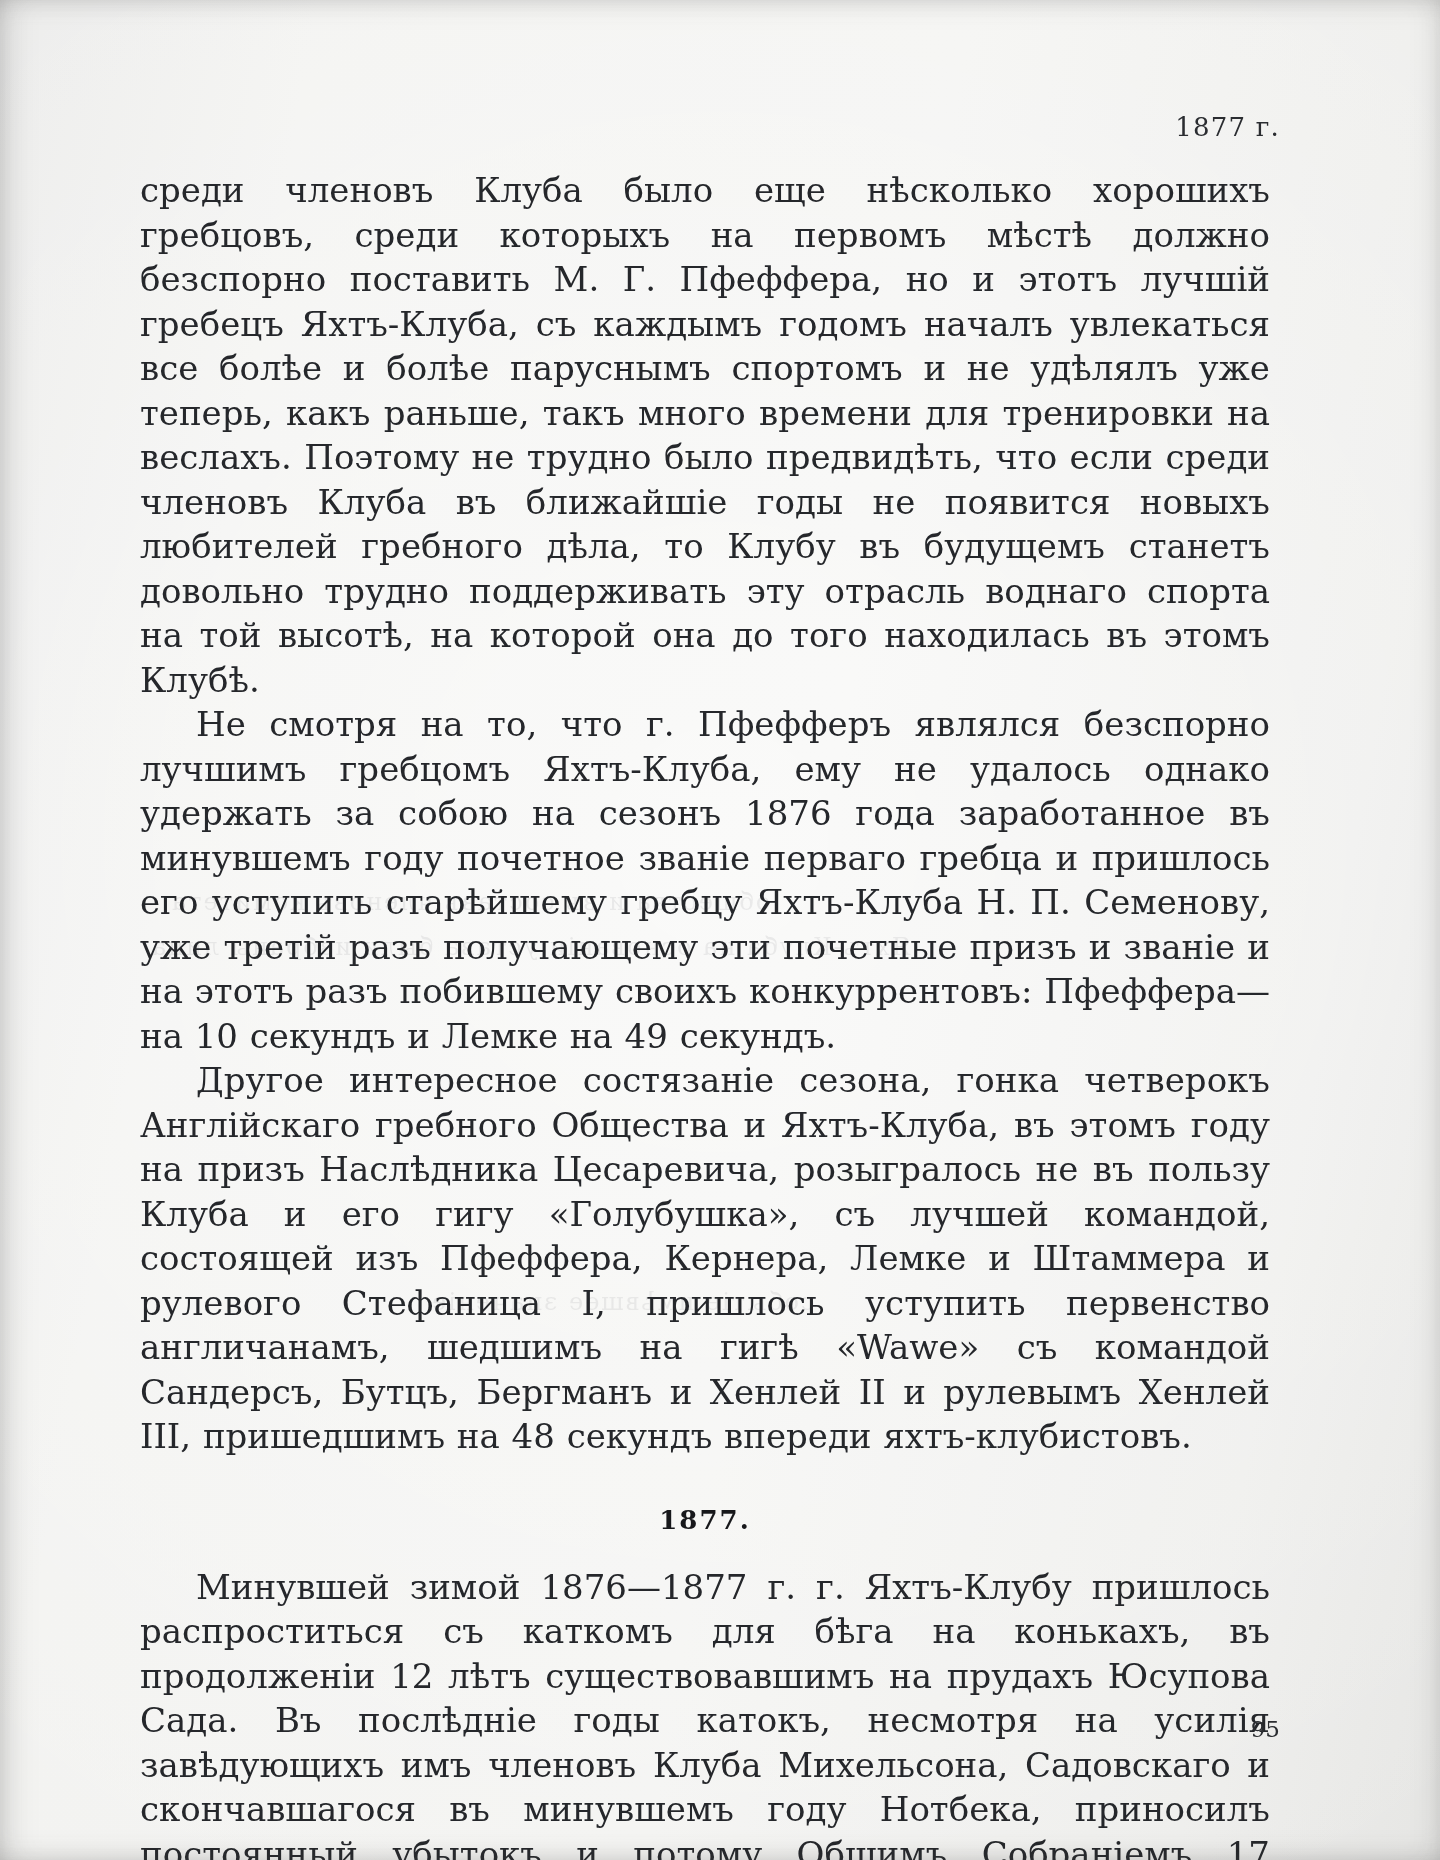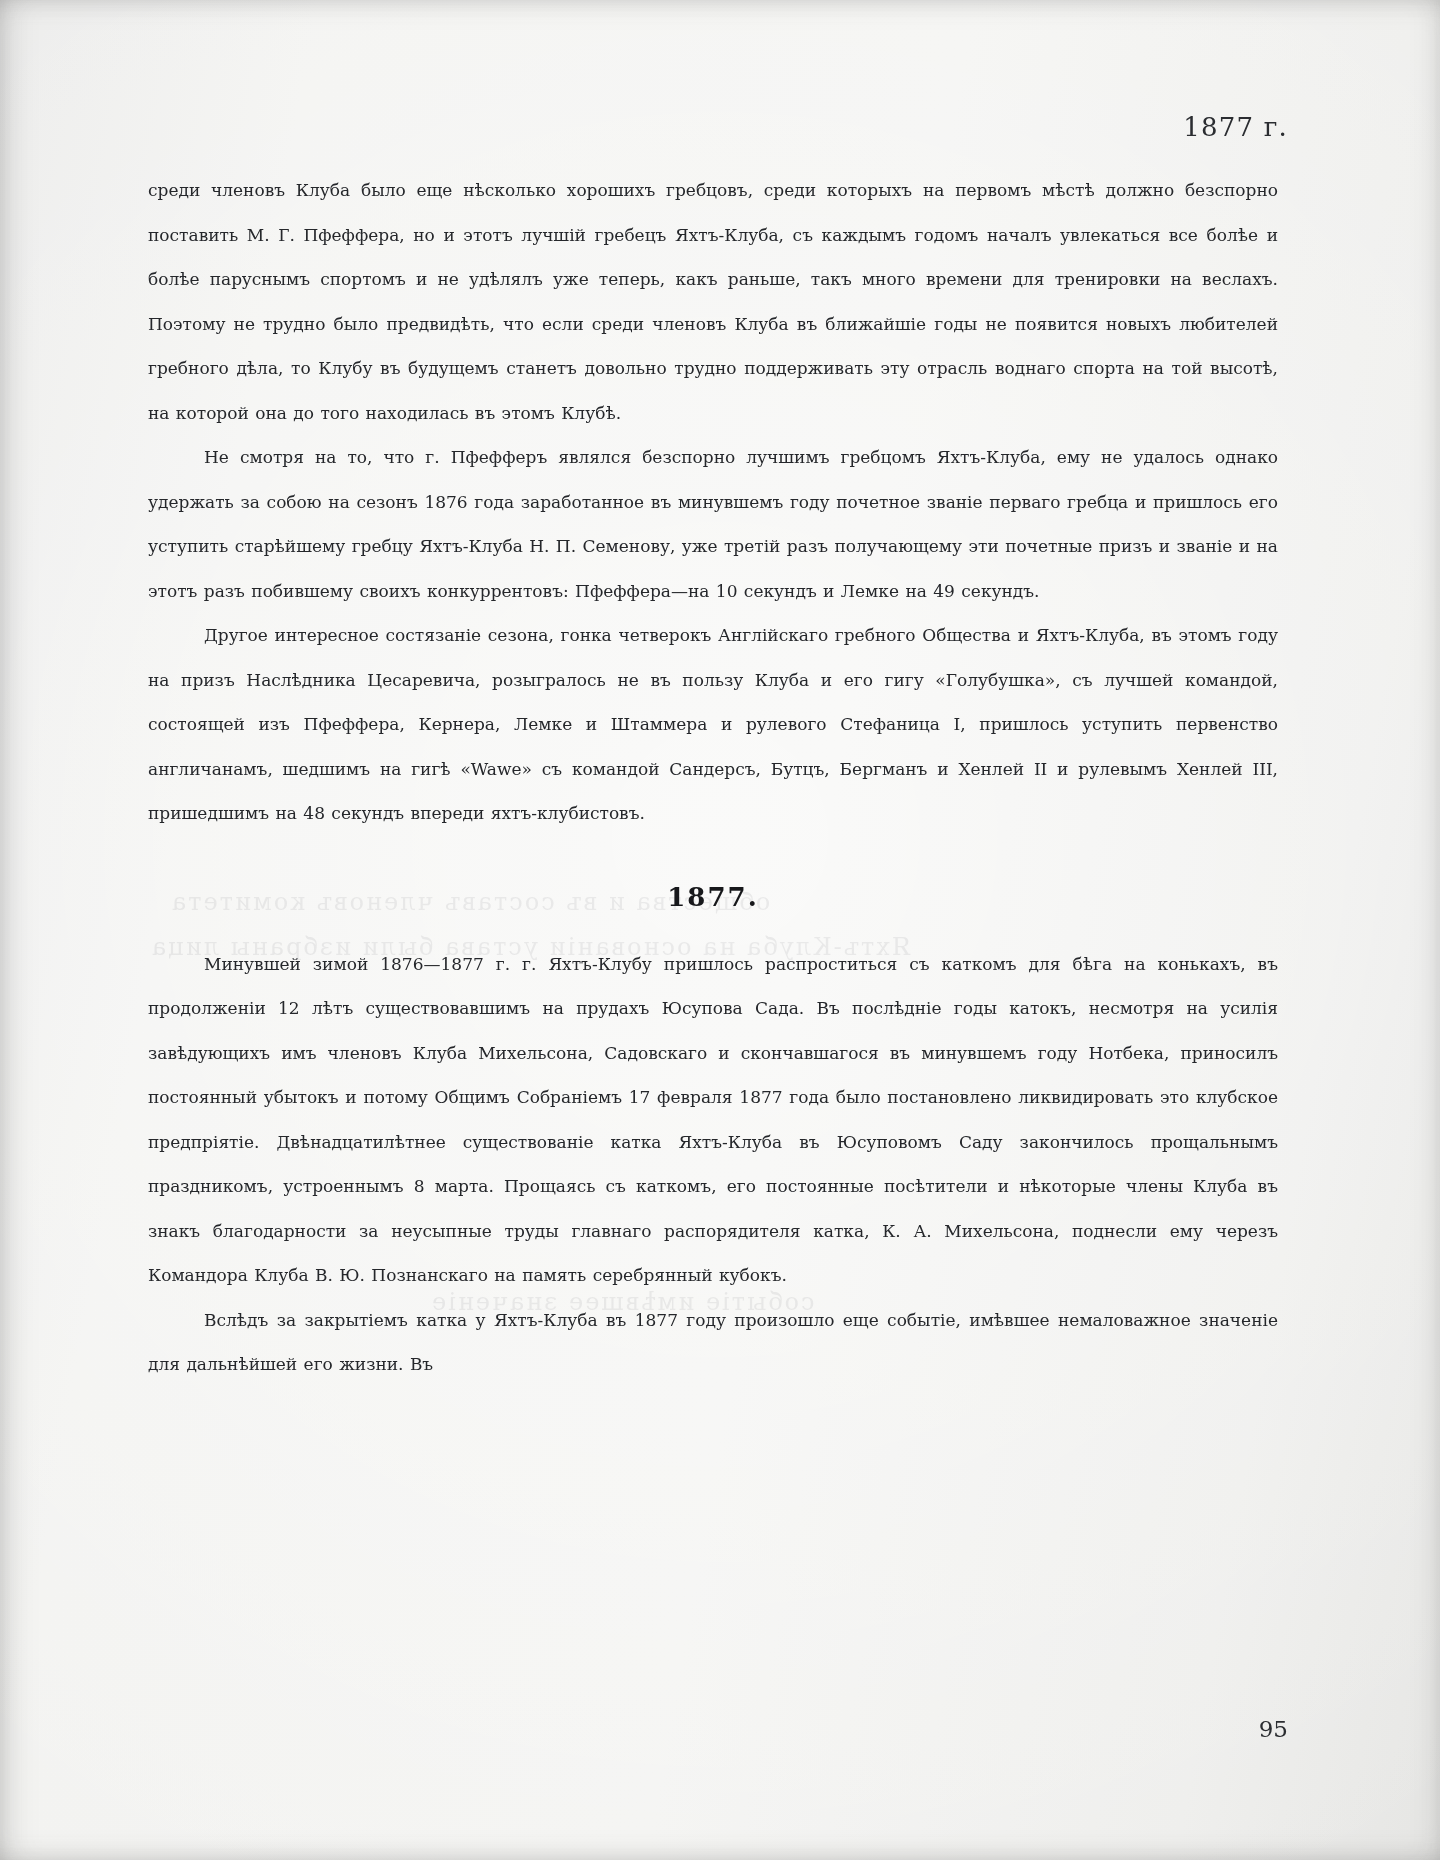--- a/index.html
+++ b/index.html
@@ -33,21 +33,21 @@
     box-shadow:
       inset 22px 0 38px -26px rgba(80,80,80,0.40),
       inset -18px 0 36px -26px rgba(80,80,80,0.32),
       inset 0 20px 34px -26px rgba(80,80,80,0.28),
       inset 0 -20px 34px -26px rgba(80,80,80,0.30);
     pointer-events: none;
   }
 
   #content {
     position: absolute;
-    left: 148px;
+    left: 140px;
     top: 0;
     width: 1140px;
     height: 1860px;
   }
 
   .running-head {
     position: absolute;
     top: 112px;
     right: 0;
     width: 100%;
@@ -59,21 +59,21 @@
 
   .body-text {
     position: absolute;
     top: 168px;
     left: 0;
     width: 1130px;
   }
 
   p.para {
     margin: 0 0 0 0;
-    font-size: 17px;
+    font-size: 34px;
     line-height: 44.5px;
     text-align: justify;
     text-align-last: left;
     text-indent: 0;
     color: #25272b;
     word-spacing: 1px;
     hyphens: manual;
   }
   p.para.indent {
     text-indent: 56px;

